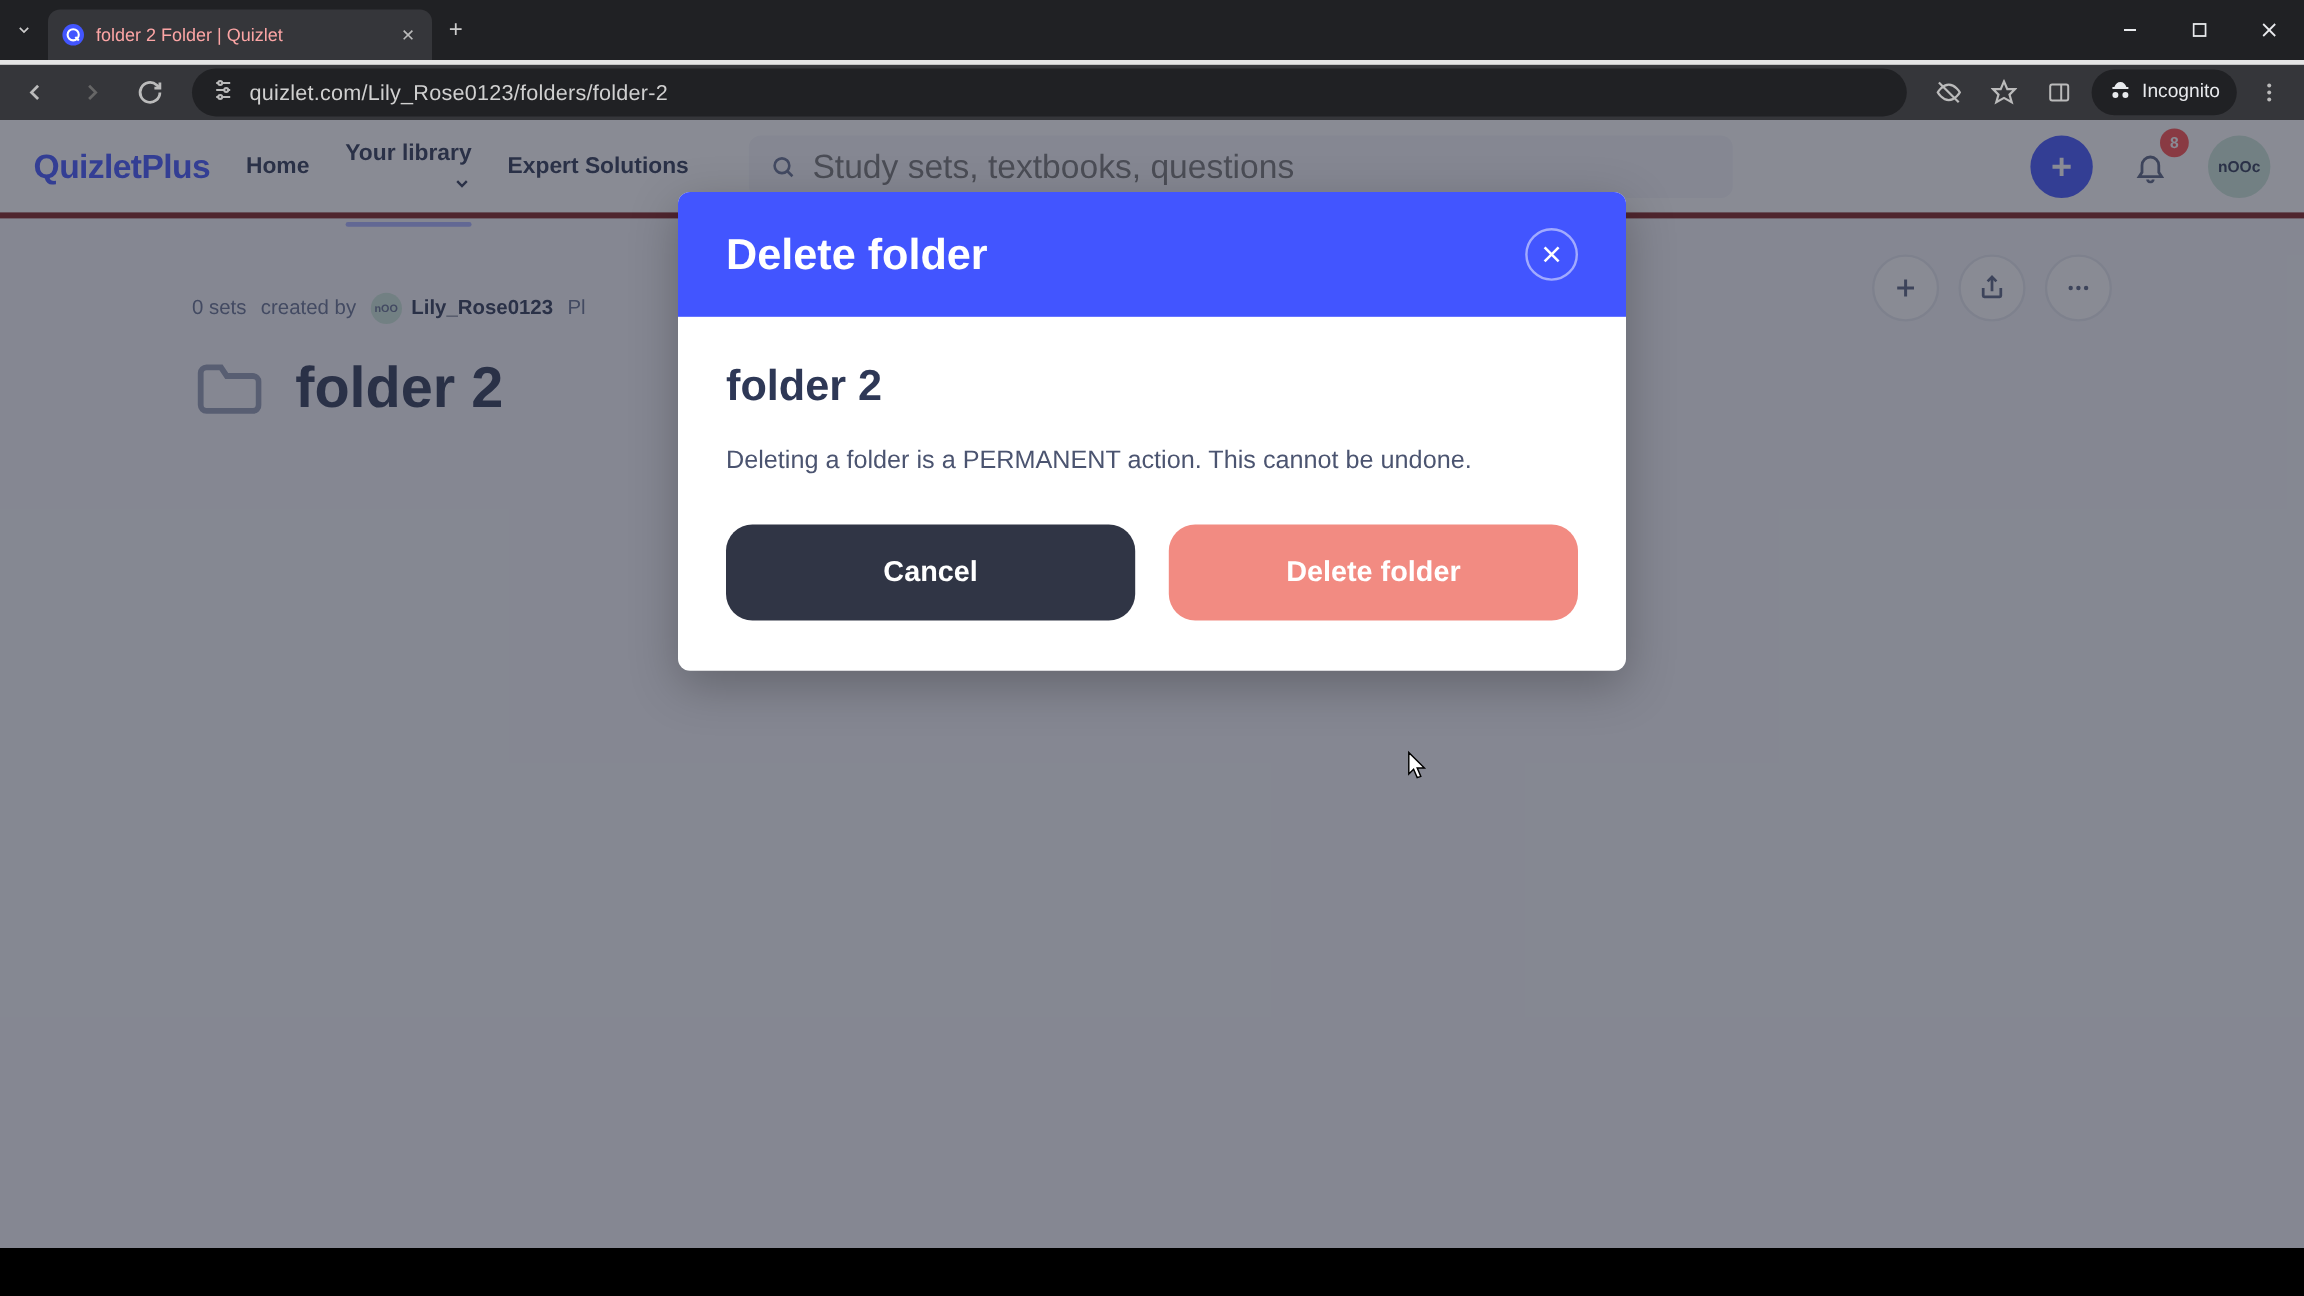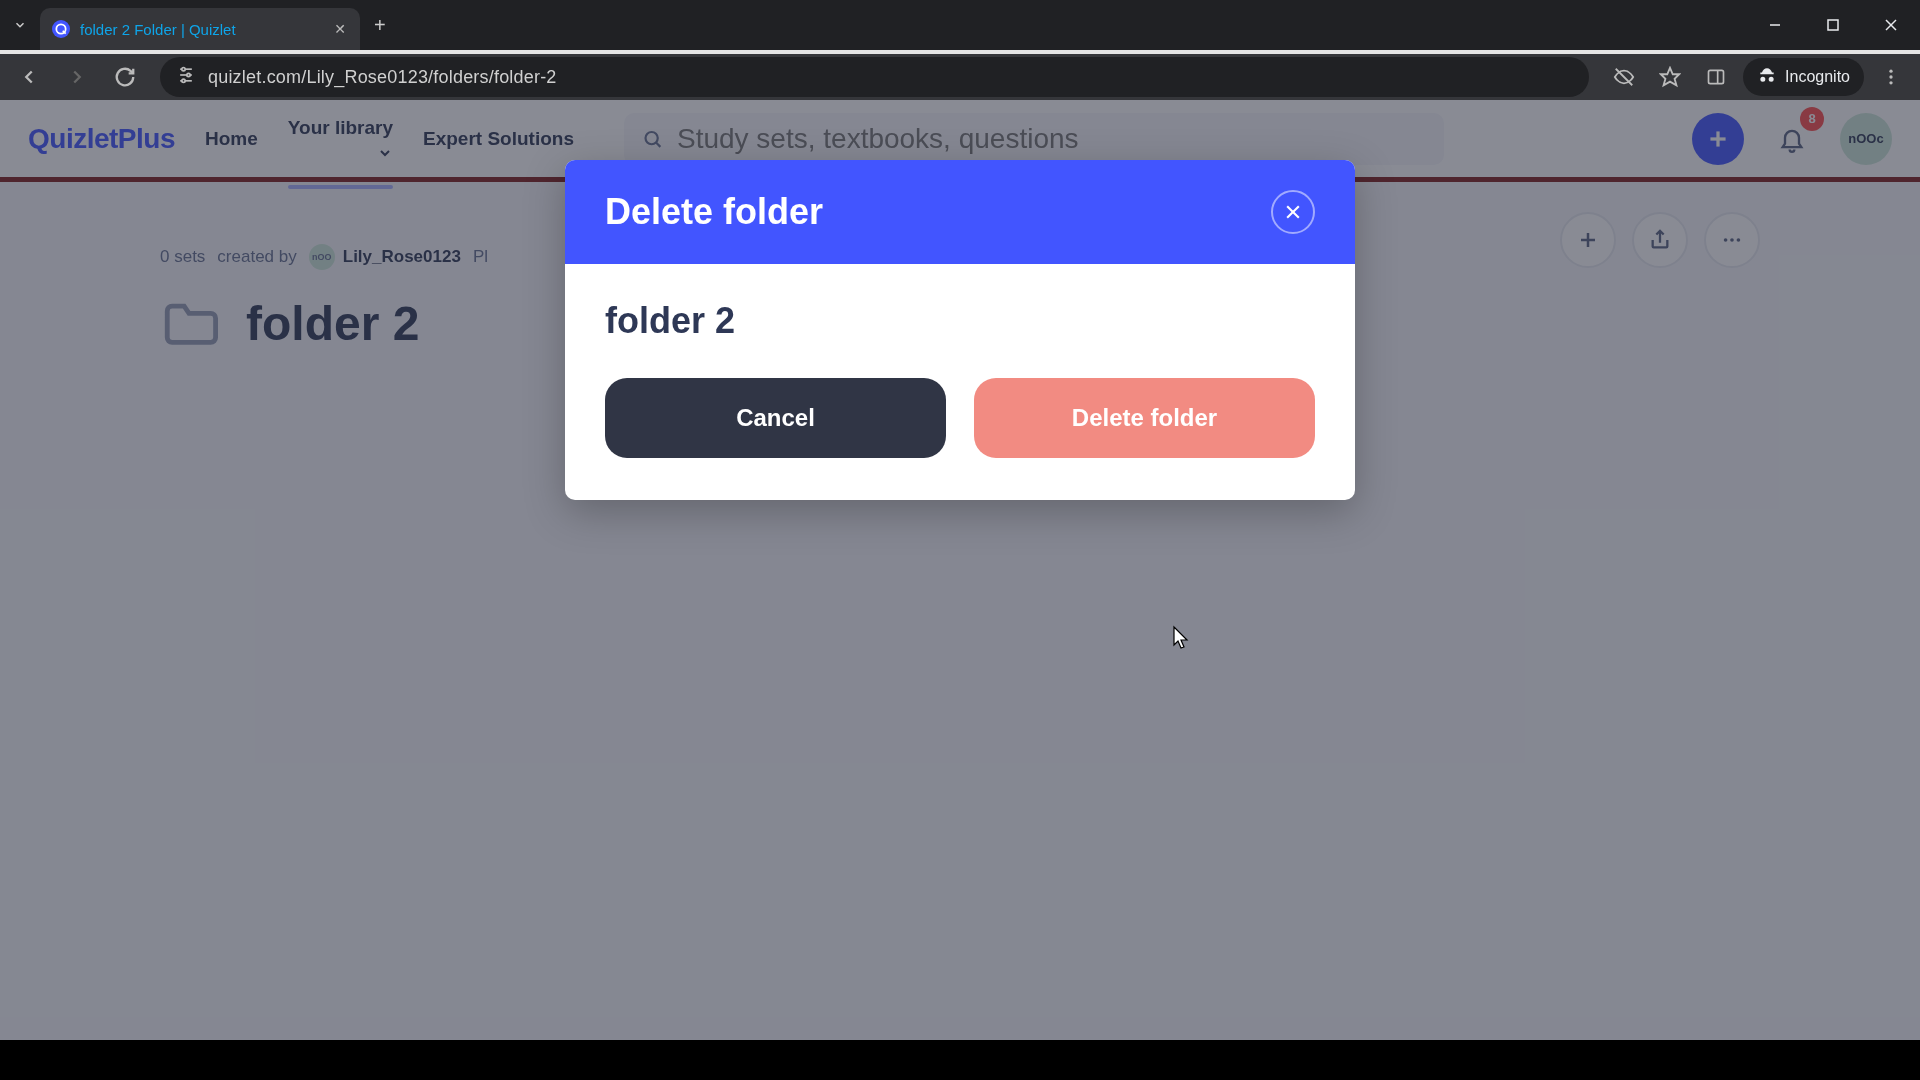--- a/index.html
+++ b/index.html
@@ -5,21 +5,21 @@
   * { box-sizing: border-box; margin: 0; padding: 0; }
   html, body { width: 1920px; height: 1080px; font-family: -apple-system, BlinkMacSystemFont, "Segoe UI", Arial, sans-serif; overflow: hidden; background: #000; }
   
   
   .browser { width: 100%; height: 100%; display: flex; flex-direction: column; background: #2b2b2b; }
   .titlebar { height: 50px; background: #202124; display: flex; align-items: center; }
   .tab-menu { width: 40px; display:flex; align-items:center; justify-content:center; color:#ccc; }
   .tab { display: flex; align-items: center; background: #35363a; border-radius: 10px 10px 0 0; height: 42px; margin-top:8px; padding: 0 14px 0 12px; gap: 10px; width: 320px; }
   .tab .favicon { width:18px; height:18px; border-radius:50%; background:linear-gradient(135deg,#4255ff,#4255ff); display:flex; align-items:center; justify-content:center; }
   .tab .favicon svg { width:14px; height:14px; }
-  .tab .title { color:#0ea5e9; font-size:15px; flex:1; white-space:nowrap; overflow:hidden; text-overflow:ellipsis; }
+  .tab .title { color:#fca5a5; font-size:15px; flex:1; white-space:nowrap; overflow:hidden; text-overflow:ellipsis; }
   .tab .close-x { color:#bbb; font-size:14px; }
   .new-tab { color:#ccc; font-size:20px; padding: 0 14px; }
   .win-controls { margin-left:auto; display:flex; }
   .win-controls div { width:58px; height:50px; display:flex; align-items:center; justify-content:center; color:#e8eaed; }
   
   .addr-bar { height:50px; background:#35363a; display:flex; align-items:center; padding:0 10px; gap:10px; border-top:4px solid #e5e5e5; }
   .nav-btn { width:38px; height:38px; display:flex; align-items:center; justify-content:center; color:#bbb; border-radius:50%; }
   .nav-btn.disabled { color:#666; }
   .url-area { flex:1; display:flex; align-items:center; gap:12px; background:#202124; border-radius:24px; height:40px; padding:0 16px; margin:0 6px; }
   .url-area .site-icon { color:#bbb; }
@@ -261,20 +261,21 @@
           <h2>Delete folder</h2>
           <div class="dclose">
             <svg width="20" height="20" viewBox="0 0 24 24" fill="none" stroke="currentColor" stroke-width="2.5">
                 <line x1="5" y1="5" x2="19" y2="19"></line>
                 <line x1="19" y1="5" x2="5" y2="19"></line>
               </svg>
           </div>
         </div>
         <div class="dialog-body">
           <h3>folder 2</h3>
+          <p>Deleting a folder is a PERMANENT action. This cannot be undone.</p>
           <div class="dialog-actions">
             <button class="btn btn-cancel">Cancel</button>
             <button class="btn btn-delete">Delete folder</button>
           </div>
         </div>
       </div>
     </div>
 
     <svg class="cursor" width="22" height="26" viewBox="0 0 22 26">
       <path d="M4 2 L4 20 L8 16 L11 23 L14 22 L11 15 L17 15 Z" fill="#fff" stroke="#000" stroke-width="1.2"></path>

